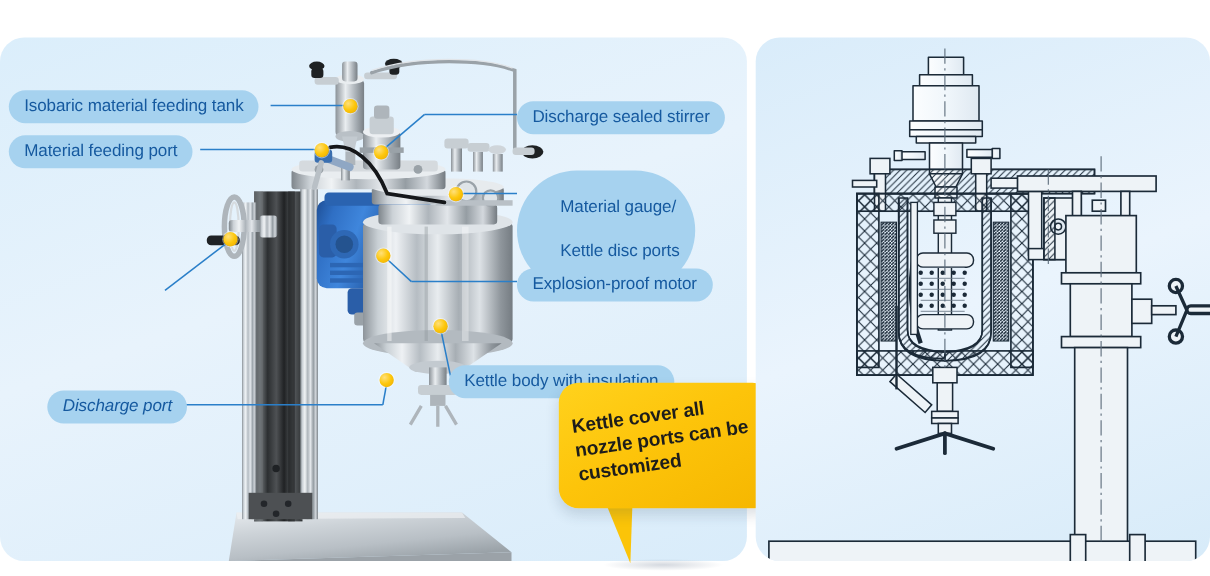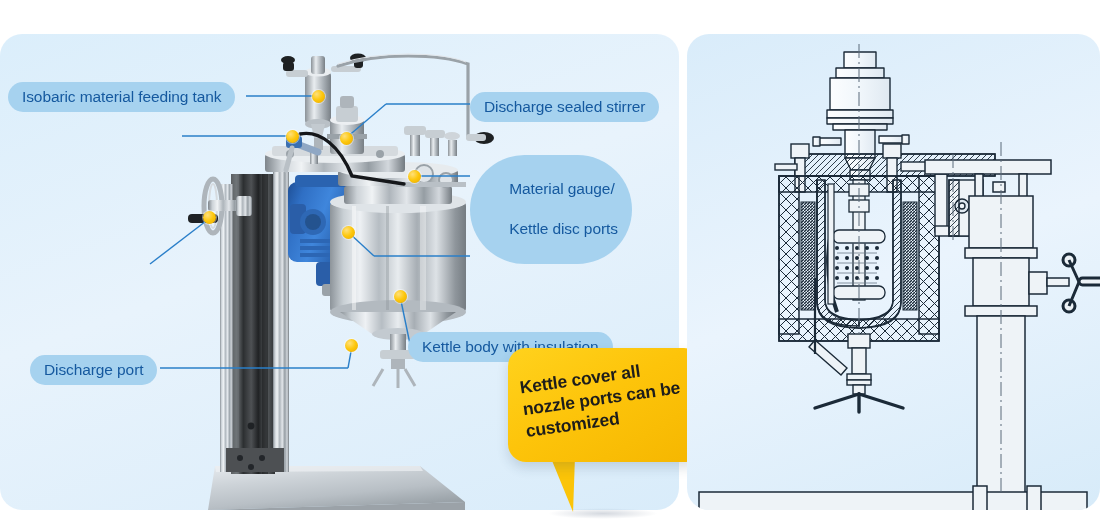--- a/index.html
+++ b/index.html
@@ -285,31 +285,33 @@
     <div class="dot" style="left:286px;top:96px;"></div>
     <div class="dot" style="left:203px;top:177px;"></div>
     <div class="dot" style="left:345px;top:305px;"></div>
     <div class="dot" style="left:340px;top:98px;"></div>
     <div class="dot" style="left:408px;top:136px;"></div>
     <div class="dot" style="left:342px;top:192px;"></div>
     <div class="dot" style="left:394px;top:256px;"></div>
 
     <div class="pill" style="left:8px;top:48px;">Isobaric material feeding tank</div>
 
-
-
-    <div class="pill" style="left:30px;top:321px;">Discharge port</div>
+    <div class="pill" style="left:8px;top:89px;">Material feeding port</div>
+
+
+    <div class="pill" style="left:43px;top:321px;font-style:italic;">Discharge port</div>
 
     <div class="pill" style="left:470px;top:58px;">Discharge sealed stirrer</div>
 
     <div class="pill two" style="left:470px;top:121px;">
       <span>Material gauge/</span><br>
       <span>Kettle disc ports</span>
     </div>
 
+    <div class="pill" style="left:470px;top:210px;">Explosion-proof motor</div>
 
     <div class="pill" style="left:408px;top:298px;">Kettle body with insulation</div>
 
   </div>
 
   <div class="bubble-wrap">
     <div class="bubble-shadow"></div>
     <div class="bubble-tail2"></div>
     <div class="bubble"></div>
     <div class="bubble-text">

